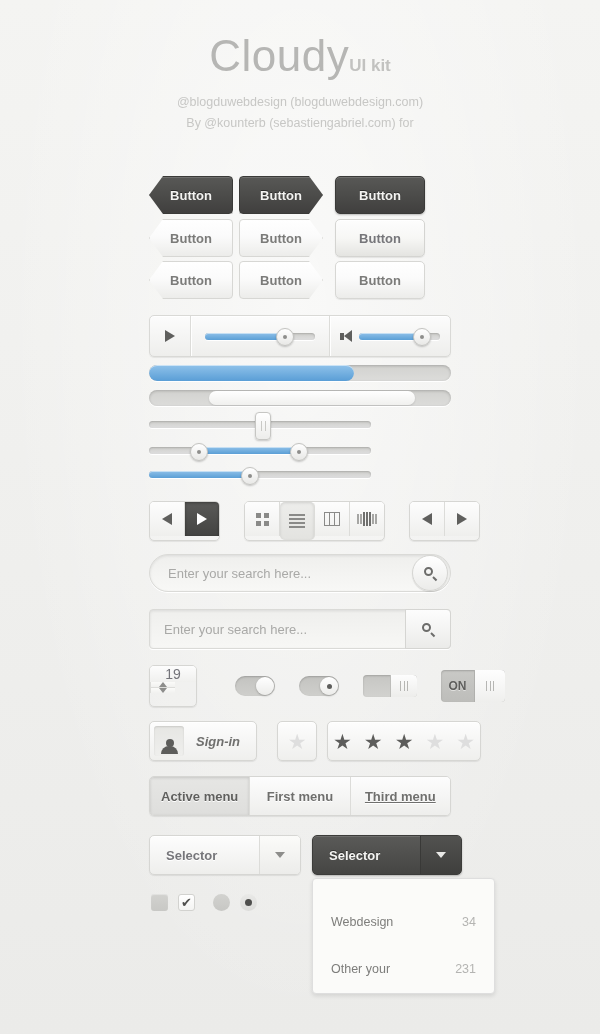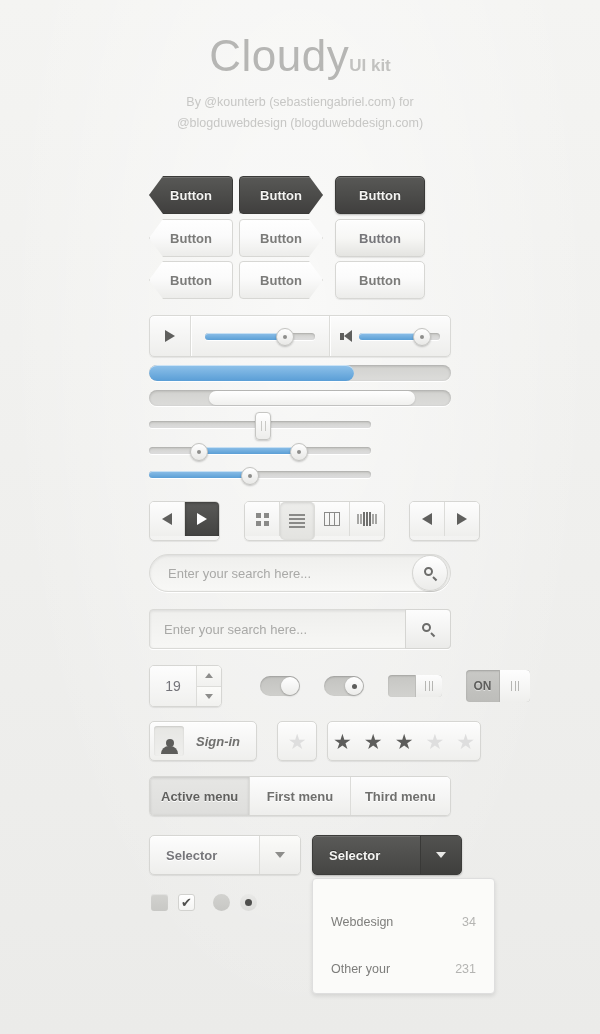--- a/index.html
+++ b/index.html
@@ -172,21 +172,21 @@
     background:linear-gradient(180deg,#fdfdfd,#ebebe9);
     border:1px solid #d5d5d2;border-radius:0 4px 4px 0;
     display:flex;align-items:center;justify-content:center;
   }
   .magn{position:relative;width:13px;height:13px;}
   .magn:before{content:"";position:absolute;left:0;top:0;width:9px;height:9px;border:2px solid #6d6d6b;border-radius:50%;box-sizing:border-box;}
   .magn:after{content:"";position:absolute;left:9px;top:9px;width:5px;height:2px;background:#6d6d6b;transform:rotate(45deg);transform-origin:left center;}
 
   
   .stepper{display:flex;height:40px;border-radius:5px;overflow:hidden;
-    border:1px solid #d6d6d3;box-shadow:0 1px 1px rgba(0,0,0,.08), inset 0 1px 0 #fff;}
+    border:1px solid #d6d6d3;box-shadow:0 1px 1px rgba(0,0,0,.08), inset 0 1px 0 #fff;flex-direction:column;}
   .st-val{width:46px;display:flex;align-items:center;justify-content:center;
     background:linear-gradient(180deg,#fdfdfd,#f0f0ee);font-size:14px;color:#74747a;}
   .st-arrows{width:24px;display:flex;flex-direction:column;border-left:1px solid #dcdcd9;}
   .st-a{flex:1;display:flex;align-items:center;justify-content:center;background:linear-gradient(180deg,#fbfbf9,#f1f1ef);}
   .st-a+.st-a{border-top:1px solid #dcdcd9;}
   .caret-u{width:0;height:0;border-bottom:5px solid #8d8d8b;border-left:4px solid transparent;border-right:4px solid transparent;}
   .caret-d{width:0;height:0;border-top:5px solid #8d8d8b;border-left:4px solid transparent;border-right:4px solid transparent;}
 
   .toggle-pill{
     width:40px;height:20px;border-radius:11px;position:relative;
@@ -245,21 +245,21 @@
   .star{font-size:21px;line-height:21px;color:#dedede;margin:0 6px;}
   .star.on{color:#5d5d5b;}
 
   
   .seg{display:flex;height:38px;border-radius:5px;overflow:hidden;
     border:1px solid #d6d6d3;box-shadow:0 1px 1px rgba(0,0,0,.08), inset 0 1px 0 #fff;}
   .seg-i{flex:1;display:flex;align-items:center;justify-content:center;
     font-size:13px;font-weight:700;color:#6f6f6d;
     background:linear-gradient(180deg,#fdfdfd,#eeeeec);border-right:1px solid #dcdcd9;
     text-shadow:0 1px 0 #fff;}
-  .seg-i:last-child{border-right:none;}
+  .seg-i:last-child{border-right:none;text-decoration:underline;}
   .seg-i.active{background:linear-gradient(180deg,#e6e6e4,#dededc);
     box-shadow:inset 0 1px 3px rgba(0,0,0,.14);color:#5f5f5d;}
 
   
   .sel{display:flex;height:38px;border-radius:5px;overflow:hidden;}
   .sel.light{background:linear-gradient(180deg,#fdfdfd,#eeeeec);
     border:1px solid #d6d6d3;box-shadow:0 1px 1px rgba(0,0,0,.08), inset 0 1px 0 #fff;}
   .sel.dark{background:linear-gradient(180deg,#5a5a58,#454543);
     border:1px solid #3c3c3a;box-shadow:0 1px 2px rgba(0,0,0,.25), inset 0 1px 0 rgba(255,255,255,.12);}
   .sel .txt{flex:1;display:flex;align-items:center;padding-left:16px;font-size:13px;font-weight:700;}
@@ -292,22 +292,22 @@
 </head>
 <body>
 
 <div class="page">
 
   <div class="header">
     <div class="title">
       <span>Cloudy</span><span class="kit">UI kit</span>
     </div>
     <div class="sub">
+      <div>@blogduwebdesign (blogduwebdesign.com)</div>
       <div>By @kounterb (sebastiengabriel.com) for</div>
-      <div>@blogduwebdesign (blogduwebdesign.com)</div>
     </div>
   </div>
 
   <div class="row" style="left:149px;top:176px;">
     <div style="display:flex;gap:6px;">
       <div class="btn darksurf arr-left">
           <span class="btn-label">Button</span>
         </div>
       <div class="btn darksurf arr-right">
           <span class="btn-label">Button</span>

